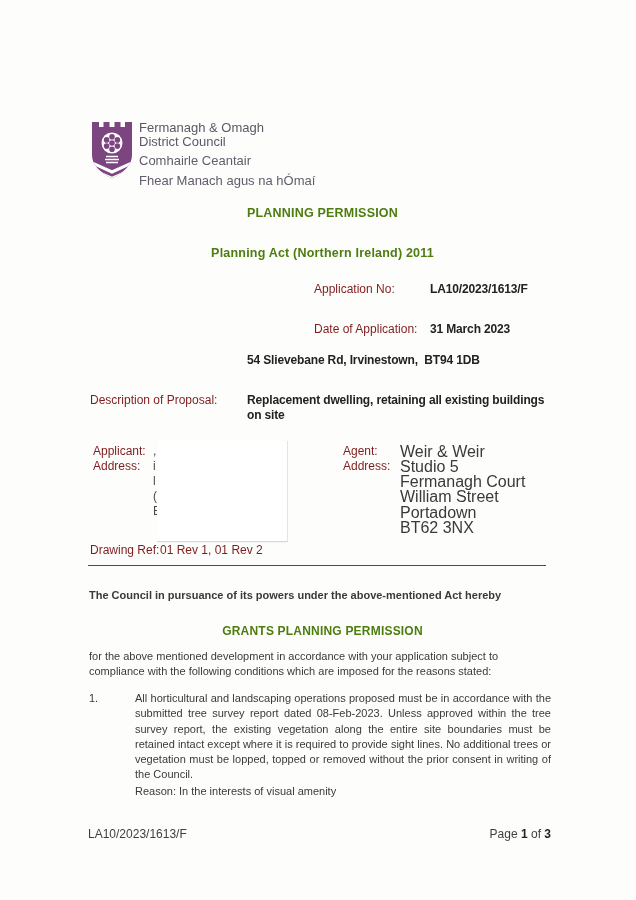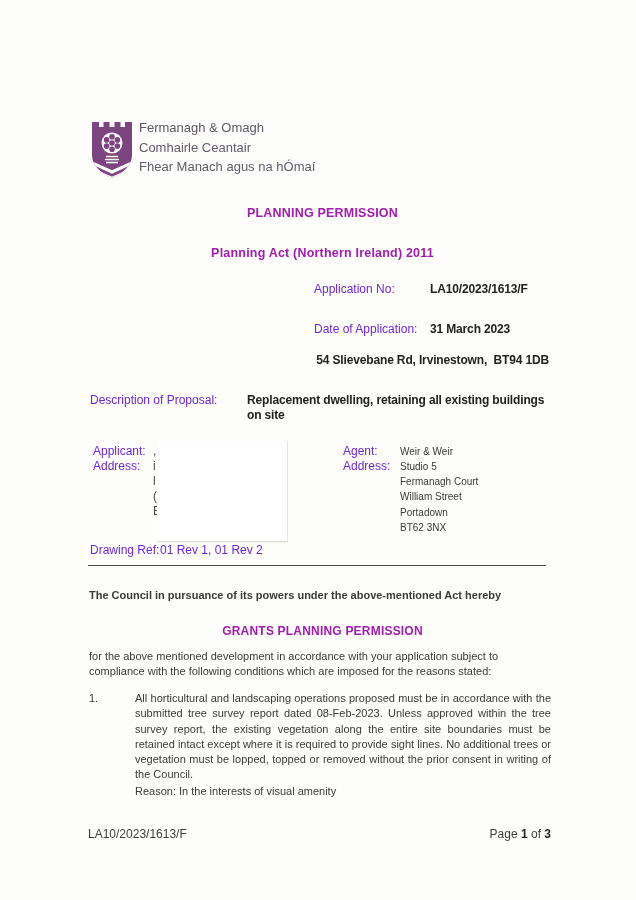--- a/index.html
+++ b/index.html
@@ -8,38 +8,38 @@
     width: 636px;
     height: 900px;
     margin: 0 auto;
     background: #fdfdfc;
     font-family: "Liberation Sans", sans-serif;
     color: #3a3a3a;
     overflow: hidden;
   }
   .abs { position: absolute; }
   .body-text { font-size: 11px; line-height: 15.3px; }
-  .field-label { font-size: 12px; line-height: 15px; color: #6d28d9; }
+  .field-label { font-size: 12px; line-height: 15px; color: #7f1d1d; }
   .field-value { font-size: 12px; line-height: 15px; font-weight: bold; color: #222; white-space: pre-wrap; letter-spacing: -0.15px; }
-  .doc-title { font-size: 12.5px; font-weight: bold; color: #a21caf; letter-spacing: 0.2px; text-align: center; }
+  .doc-title { font-size: 12.5px; font-weight: bold; color: #4d7c0f; letter-spacing: 0.2px; text-align: center; }
   .centerband { left: 30px; width: 585px; }
   .logo-wrap { display: flex; align-items: flex-start; }
   .logo-text { margin-left: 5px; color: #5e5766; font-size: 13px; line-height: 13.5px; font-weight: 500; padding-top: 3px; }
   .logo-text .ga { margin-top: 6px; font-weight: 400; color: #635c6b; }
   .rule { height: 0; border-top: 1.2px solid #4a4a4a; }
   .justified { text-align: justify; }
   .redaction-box {
     background: #ffffff;
     border-right: 1px solid #e6e4e0;
     border-bottom: 1px solid #d9d7d2;
     box-shadow: 0 1px 1px rgba(0,0,0,0.03);
     z-index: 5;
   }
   .fragment { width: 5px; overflow: hidden; font-size: 12px; line-height: 15px; color: #4a4a4a; z-index: 2; }
-  .addr-line { font-size: 10px; line-height: 15.2px; }
+  .addr-line { font-size: 16px; line-height: 15.2px; }
   .footer-text { font-size: 12px; color: #3f3f3f; }
   .footer-text b { color: #222; }
 </style>
 </head>
 <body>
 
 <div class="page">
 
   <div class="abs logo-wrap" style="left:90px; top:118px;">
     <svg width="44" height="62" viewBox="0 0 44 62">
@@ -62,35 +62,36 @@
       <g clip-path="url(#shieldClip)" stroke="#ffffff" fill="none">
         <path d="M16 38.4 H28" stroke-width="1.5"></path>
         <path d="M15 41.4 H29" stroke-width="1.5"></path>
         <path d="M16 44.4 H28" stroke-width="1.5"></path>
         <path d="M0 44 L22 54 L44 44" stroke-width="3.1"></path>
         <path d="M0 50.5 L22 60.5 L44 50.5" stroke-width="3.1"></path>
       </g>
     </svg>
     <div class="logo-text">
       <div>Fermanagh &amp; Omagh</div>
+      <div>District Council</div>
       <div class="ga">Comhairle Ceantair</div>
       <div class="ga">Fhear Manach agus na hÓmaí</div>
     </div>
   </div>
 
   <div class="abs doc-title centerband" style="top:206px;">PLANNING PERMISSION</div>
   <div class="abs doc-title centerband" style="top:246px;">Planning Act (Northern Ireland) 2011</div>
 
   <div class="abs field-label" style="left:314px; top:282px;">Application No:</div>
   <div class="abs field-value" style="left:430px; top:282px;">LA10/2023/1613/F</div>
 
   <div class="abs field-label" style="left:314px; top:322px;">Date of Application:</div>
   <div class="abs field-value" style="left:430px; top:322px;">31 March 2023</div>
 
-  <div class="abs field-value" style="left:247px; top:353px; width:302px;text-align:right;">54 Slievebane Rd, Irvinestown,  BT94 1DB</div>
+  <div class="abs field-value" style="left:247px; top:353px; width:302px;">54 Slievebane Rd, Irvinestown,  BT94 1DB</div>
 
   <div class="abs field-label" style="left:90px; top:393px; width:150px;">Description of Proposal:</div>
   <div class="abs field-value" style="left:247px; top:393px; width:302px;">Replacement dwelling, retaining all existing buildings on site</div>
 
   <div class="abs field-label" style="left:93px; top:444px;">Applicant:</div>
   <div class="abs field-label" style="left:93px; top:459px;">Address:</div>
 
   <div class="abs fragment" style="left:153px; top:444px;">,</div>
   <div class="abs fragment" style="left:153px; top:459px;">i</div>
   <div class="abs fragment" style="left:153px; top:474px;">l</div>

